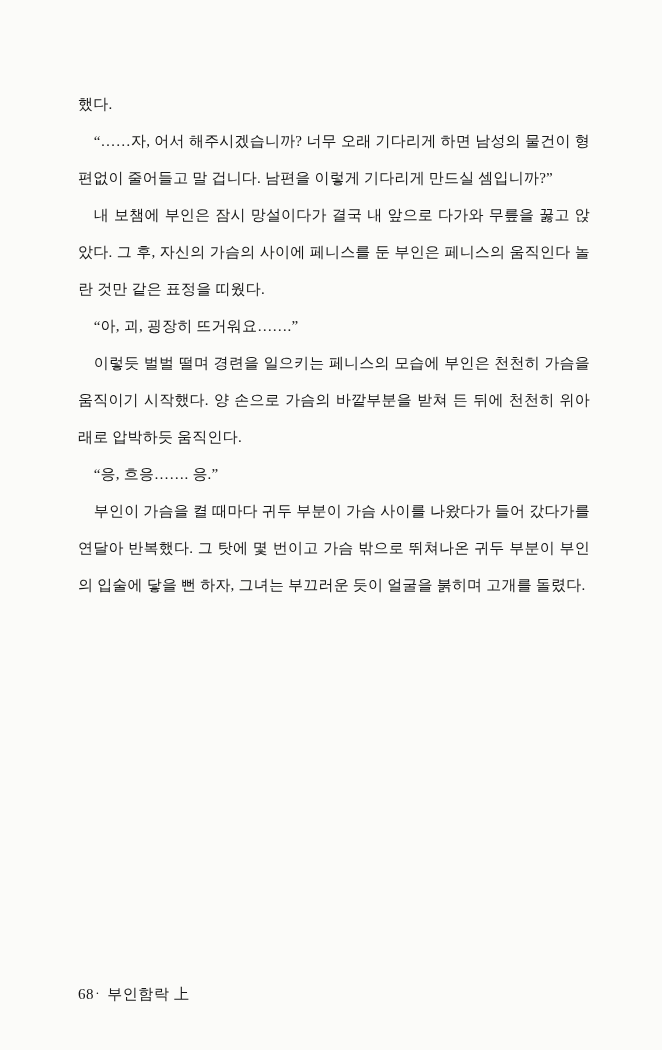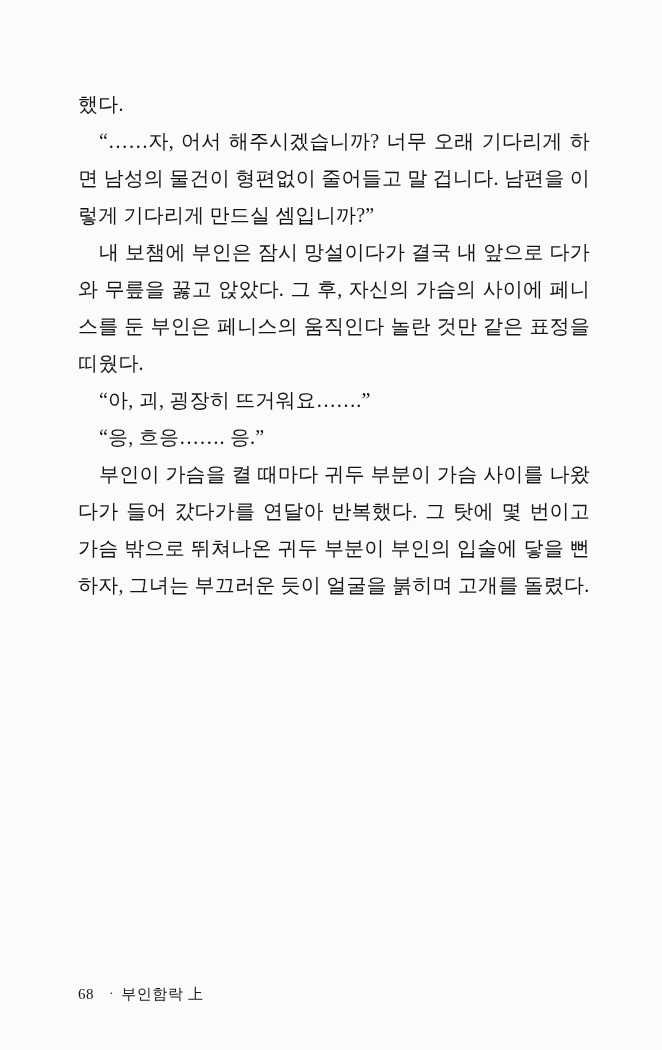--- a/index.html
+++ b/index.html
@@ -15,21 +15,21 @@
     overflow: hidden;
   }
   .page {
     position: relative;
     width: 662px;
     height: 1050px;
     box-sizing: border-box;
     padding: 86px 72px 0 78px;
   }
   .body-text {
-    font-size: 20px;
+    font-size: 15px;
     line-height: 37px;
     text-align: justify;
     text-justify: inter-character;
     letter-spacing: 0.2px;
     color: #161616;
   }
   .para {
     margin: 0;
     text-indent: 0;
     white-space: normal;
@@ -40,21 +40,21 @@
   .footer {
     position: absolute;
     left: 78px;
     bottom: 46px;
     font-size: 15px;
     letter-spacing: 0.6px;
     color: #161616;
   }
   .footer .pagenum {
     display: inline-block;
-    margin-right: 14px;
+    margin-right: 0;
     text-align: right;
   }
   .footer .dot {
     display: inline-block;
     margin: 0 7px 0 1px;
     font-size: 13px;
     vertical-align: 2px;
   }
   .footer .booktitle {
     display: inline-block;
@@ -62,20 +62,21 @@
 </style>
 </head>
 <body>
 
 <div class="page">
   <div class="body-text">
     <p class="para">했다.</p>
     <p class="para indent">“……자, 어서 해주시겠습니까? 너무 오래 기다리게 하면 남성의 물건이 형편없이 줄어들고 말 겁니다. 남편을 이렇게 기다리게 만드실 셈입니까?”</p>
     <p class="para indent">내 보챔에 부인은 잠시 망설이다가 결국 내 앞으로 다가와 무릎을 꿇고 앉았다. 그 후, 자신의 가슴의 사이에 페니스를 둔 부인은 페니스의 움직인다 놀란 것만 같은 표정을 띠웠다.</p>
     <p class="para indent">“아, 괴, 굉장히 뜨거워요…….”</p>
+    <p class="para indent">이렇듯 벌벌 떨며 경련을 일으키는 페니스의 모습에 부인은 천천히 가슴을 움직이기 시작했다. 양 손으로 가슴의 바깥부분을 받쳐 든 뒤에 천천히 위아래로 압박하듯 움직인다.</p>
     <p class="para indent">“응, 흐응……. 응.”</p>
     <p class="para indent">부인이 가슴을 켤 때마다 귀두 부분이 가슴 사이를 나왔다가 들어 갔다가를 연달아 반복했다. 그 탓에 몇 번이고 가슴 밖으로 뛰쳐나온 귀두 부분이 부인의 입술에 닿을 뻔 하자, 그녀는 부끄러운 듯이 얼굴을 붉히며 고개를 돌렸다.</p>
   </div>
 
   <div class="footer">
     <span class="pagenum">68</span><span class="dot">·</span><span class="booktitle">부인함락 上</span>
   </div>
 </div>
 
 </body></html>

